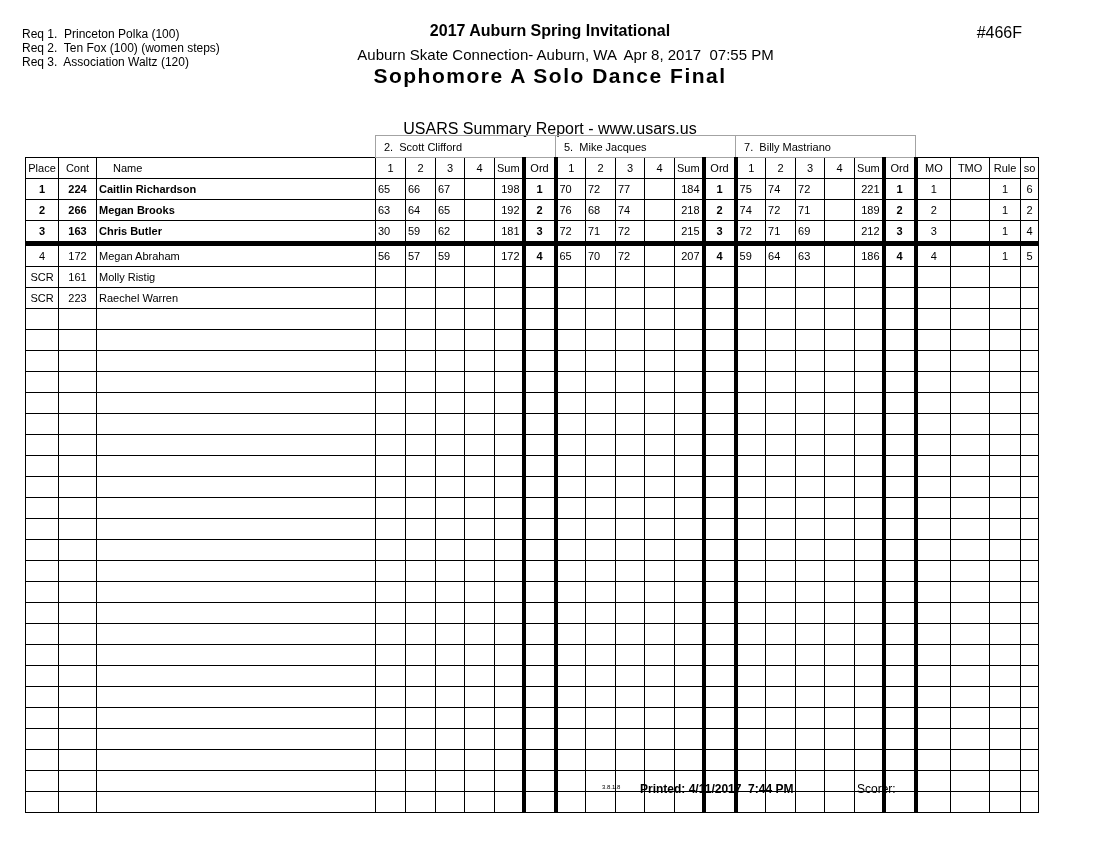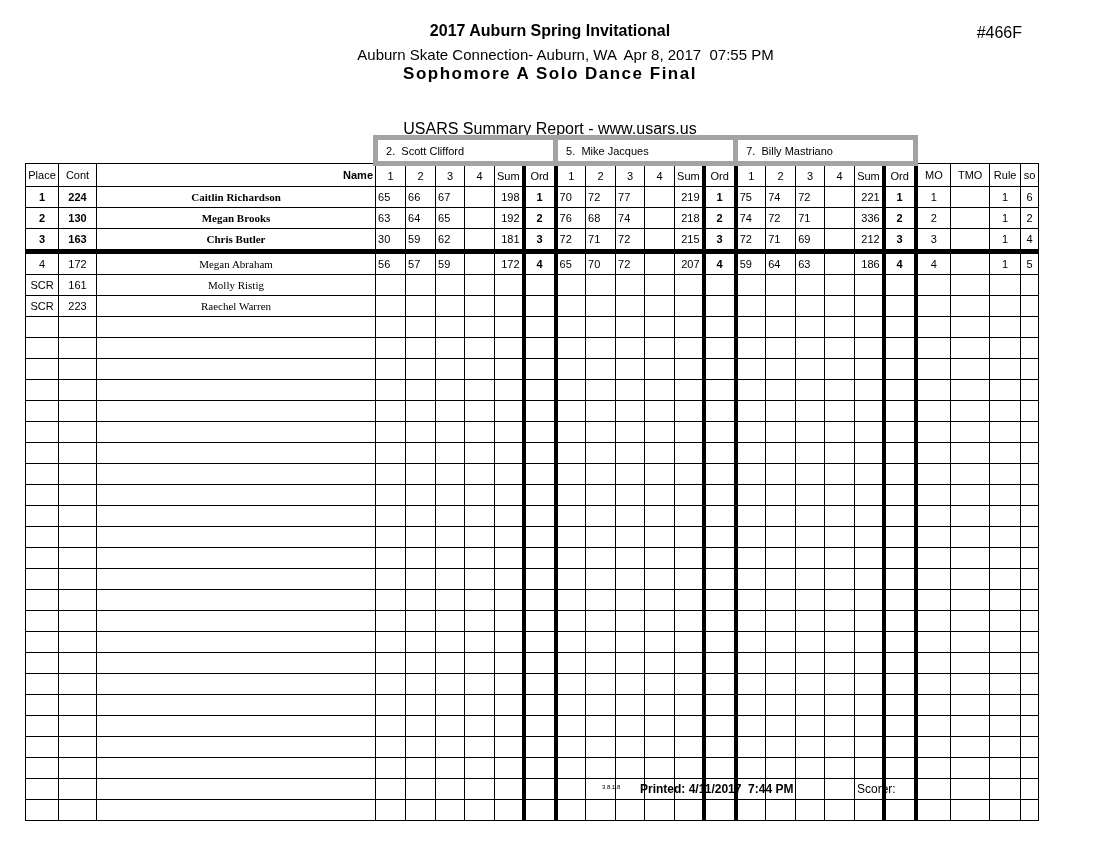--- a/index.html
+++ b/index.html
@@ -6,41 +6,41 @@
   .page {
     position:relative; width:1100px; height:850px; background:#ffffff;
     font-family:"Liberation Sans", sans-serif; color:#000; overflow:hidden;
   }
   
   .req-block { position:absolute; left:22px; top:27px; font-size:12px; line-height:14px; }
   .req-line { white-space:pre; }
   .title-block { position:absolute; left:0; right:0; top:0; text-align:center; }
   .title-main  { position:absolute; left:0; right:0; top:22px;  font-size:16px; font-weight:bold; }
   .title-venue { position:absolute; left:0; right:0; top:46px;  font-size:15px; white-space:pre;padding-left:31px; }
-  .title-event { position:absolute; left:0; right:0; top:64px;  font-size:17px; font-weight:bold; letter-spacing:1.5px; }
+  .title-event { position:absolute; left:0; right:0; top:64px;  font-size:21px; font-weight:bold; letter-spacing:1.5px; }
   .title-sub   { position:absolute; left:0; right:0; top:90px;  font-size:16px;margin-top:30px; }
   .event-code  { position:absolute; right:78px; top:24px; font-size:16px; font-weight:normal; }
 
   
   table.results {
     position:absolute; left:25px; top:135px; width:1013px;
     border-collapse:collapse; table-layout:fixed;
   }
   table.results td {
     border:1px solid #000; height:20px; padding:0 2px;
     font-size:11px; line-height:12px; overflow:hidden; white-space:nowrap;
     vertical-align:middle;
   }
   tr.judge-row td { border:none; height:21px; }
-  tr.judge-row td.judge-box { border:5px solid #a3a3a3; text-align:left; padding-left:8px; white-space:pre; }
+  tr.judge-row td.judge-box { border:1px solid #a3a3a3; text-align:left; padding-left:8px; white-space:pre; }
   tr.hdr-row td { text-align:center; }
-  tr.hdr-row td.h-name { text-align:right; padding-left:4px;font-weight:bold; }
+  tr.hdr-row td.h-name { text-align:left; padding-left:16px; }
   .c-place { text-align:center; }
   .c-cont  { text-align:center;margin-left:24px; }
-  .c-name  { text-align:center; padding-left:6px;font-family:Liberation Serif, serif; }
+  .c-name  { text-align:left; padding-left:6px; }
   .c-score { text-align:left; padding-left:4px; }
   .c-sum   { text-align:right; padding-right:3px; }
   .c-ord   { border-left:4px solid #000 !important; border-right:4px solid #000 !important;
              text-align:center; font-weight:bold; }
   .c-ordh  { border-left:4px solid #000 !important; border-right:4px solid #000 !important;
              text-align:center; }
   .c-mo,.c-tmo,.c-rule,.c-so { text-align:center; }
   .bold { font-weight:bold; }
   tr.cut td { border-bottom:5px solid #000; }
 
@@ -49,20 +49,25 @@
   .footer .version { position:absolute; left:602px; top:2px; font-size:6px; letter-spacing:0; }
   .footer .printed { position:absolute; left:640px; top:0; white-space:pre;font-weight:bold; }
   .footer .printed-dt { display:inline; }
   .footer .scorer { position:absolute; left:857px; top:0; }
 </style>
 </head>
 <body>
 
 <div class="page">
 
+  <div class="req-block">
+    <div class="req-line">Req 1.  Princeton Polka (100)</div>
+    <div class="req-line">Req 2.  Ten Fox (100) (women steps)</div>
+    <div class="req-line">Req 3.  Association Waltz (120)</div>
+  </div>
 
   <div class="title-block">
     <div class="title-main">2017 Auburn Spring Invitational</div>
     <div class="title-venue">Auburn Skate Connection- Auburn, WA  Apr 8, 2017  07:55 PM</div>
     <div class="title-event">Sophomore A Solo Dance Final</div>
     <div class="title-sub">USARS Summary Report - www.usars.us</div>
   </div>
 
   <div class="event-code">#466F</div>
 
@@ -136,54 +141,54 @@
           <td class="c-score">65</td>
           <td class="c-score">66</td>
           <td class="c-score">67</td>
           <td class="c-score"></td>
           <td class="c-sum">198</td>
           <td class="c-ord">1</td>
           <td class="c-score">70</td>
           <td class="c-score">72</td>
           <td class="c-score">77</td>
           <td class="c-score"></td>
-          <td class="c-sum">219</td>
+          <td class="c-sum">184</td>
           <td class="c-ord">1</td>
           <td class="c-score">75</td>
           <td class="c-score">74</td>
           <td class="c-score">72</td>
           <td class="c-score"></td>
           <td class="c-sum">221</td>
           <td class="c-ord">1</td>
           <td class="c-mo">1</td>
           <td class="c-tmo"></td>
           <td class="c-rule">1</td>
           <td class="c-so">6</td>
         </tr>
         <tr>
           <td class="c-place bold">2</td>
-          <td class="c-cont bold">130</td>
+          <td class="c-cont bold">266</td>
           <td class="c-name bold">Megan Brooks</td>
           <td class="c-score">63</td>
           <td class="c-score">64</td>
           <td class="c-score">65</td>
           <td class="c-score"></td>
           <td class="c-sum">192</td>
           <td class="c-ord">2</td>
           <td class="c-score">76</td>
           <td class="c-score">68</td>
           <td class="c-score">74</td>
           <td class="c-score"></td>
           <td class="c-sum">218</td>
           <td class="c-ord">2</td>
           <td class="c-score">74</td>
           <td class="c-score">72</td>
           <td class="c-score">71</td>
           <td class="c-score"></td>
-          <td class="c-sum">336</td>
+          <td class="c-sum">189</td>
           <td class="c-ord">2</td>
           <td class="c-mo">2</td>
           <td class="c-tmo"></td>
           <td class="c-rule">1</td>
           <td class="c-so">2</td>
         </tr>
         <tr class="cut">
           <td class="c-place bold">3</td>
           <td class="c-cont bold">163</td>
           <td class="c-name bold">Chris Butler</td>

